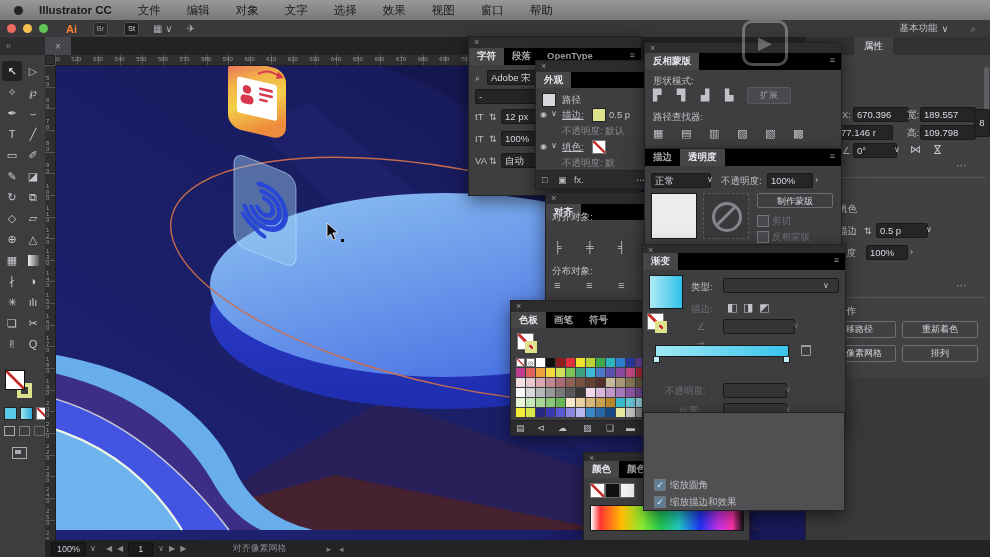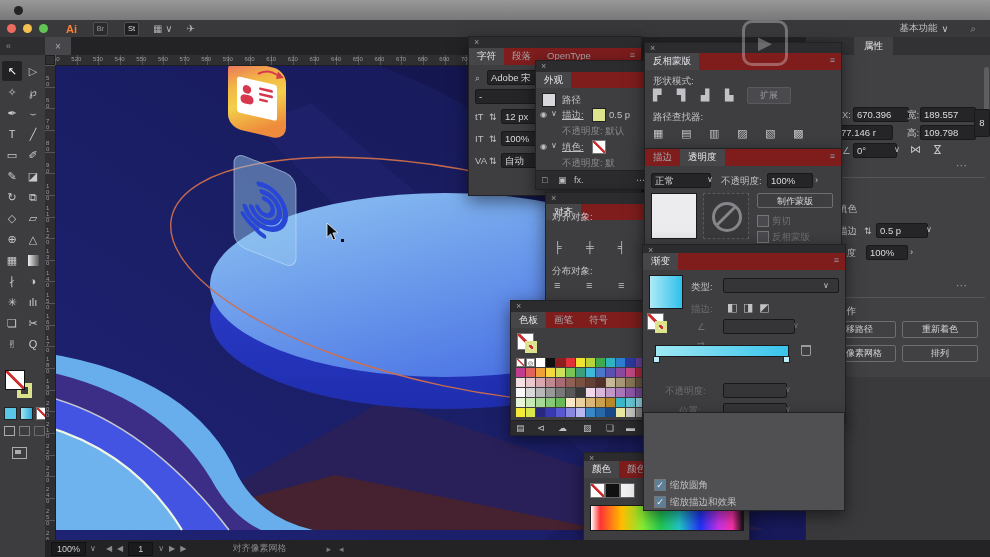--- a/index.html
+++ b/index.html
@@ -51,21 +51,21 @@
   #rcorner{position:absolute;left:0;top:0;width:10px;height:10px;background:#2f2f32;border:1px solid #1e1e20;box-sizing:border-box;}
   .hnum{position:absolute;top:1px;font-size:6px;color:#9a9a9e;}
   .vnum{position:absolute;left:1px;font-size:6px;line-height:6px;color:#9a9a9e;}
   #cursor{position:absolute;left:281px;top:167px;}
   #cursordot{position:absolute;left:296px;top:184px;width:3px;height:3px;background:#0a0a0a;}
   
   .panel{position:absolute;background:#3e3e41;border:1px solid #222224;color:#c9c9cd;
     font-size:9.5px;box-shadow:0 5px 16px rgba(0,0,0,.5);}
   .phead{position:absolute;left:0;top:0;right:0;height:11px;background:#2c2c2f;}
   .phead .x{position:absolute;left:5px;top:0px;font-size:9px;color:#9a9a9e;line-height:11px;}
-  .ptabs{position:absolute;left:0;right:0;height:17px;background:#7f1d1d;display:flex;align-items:stretch;}
+  .ptabs{position:absolute;left:0;right:0;height:17px;background:#000000;display:flex;align-items:stretch;font-weight:bold;}
   .ptab{padding:2px 8px 0 8px;color:#a6a6aa;font-size:9.5px;}
   .ptab.on{background:#464649;color:#e6e6ea;}
   .pmenu{margin-left:auto;color:#9a9a9e;font-size:9px;padding:2px 6px 0 0;}
   .fld{position:absolute;background:#252528;border:1px solid #19191b;border-radius:2px;
     color:#dcdce0;font-size:9.5px;line-height:13px;height:13px;padding:0 3px;box-sizing:content-box;}
   .lbl{position:absolute;color:#c2c2c6;font-size:9.5px;white-space:nowrap;}
   .mut{color:#8a8a8e;}
   .dis{color:#6e6e72;}
   .btn{position:absolute;border:1px solid #6e6e72;border-radius:2px;color:#d6d6da;
     font-size:9px;text-align:center;background:transparent;}
@@ -105,20 +105,32 @@
   #wm-text{font-size:52px;font-weight:bold;letter-spacing:4px;color:rgba(255,255,255,.07);
     -webkit-text-stroke:2px rgba(255,255,255,.30);margin-left:6px;white-space:nowrap;}
 </style>
 </head>
 <body>
 
 <div id="app">
 
   <div id="menubar" class="ab">
     <span class="apple"></span>
+    <span id="menu-items" style="display:flex;align-items:center;">
+        <span class="mitem bold">Illustrator CC</span>
+        <span class="mitem">文件</span>
+        <span class="mitem">编辑</span>
+        <span class="mitem">对象</span>
+        <span class="mitem">文字</span>
+        <span class="mitem">选择</span>
+        <span class="mitem">效果</span>
+        <span class="mitem">视图</span>
+        <span class="mitem">窗口</span>
+        <span class="mitem">帮助</span>
+      </span>
   </div>
 
   <div id="appbar" class="ab">
     <span class="tl" style="background:#ed6a5f"></span>
     <span class="tl" style="background:#f5bf4f"></span>
     <span class="tl" style="background:#61c554"></span>
     <span class="ai-logo">Ai</span>
     <span class="sqico">Br</span>
     <span class="sqico" style="background:#1f1f21;color:#ddd">St</span>
     <span class="barglyph">▦ ∨</span>

